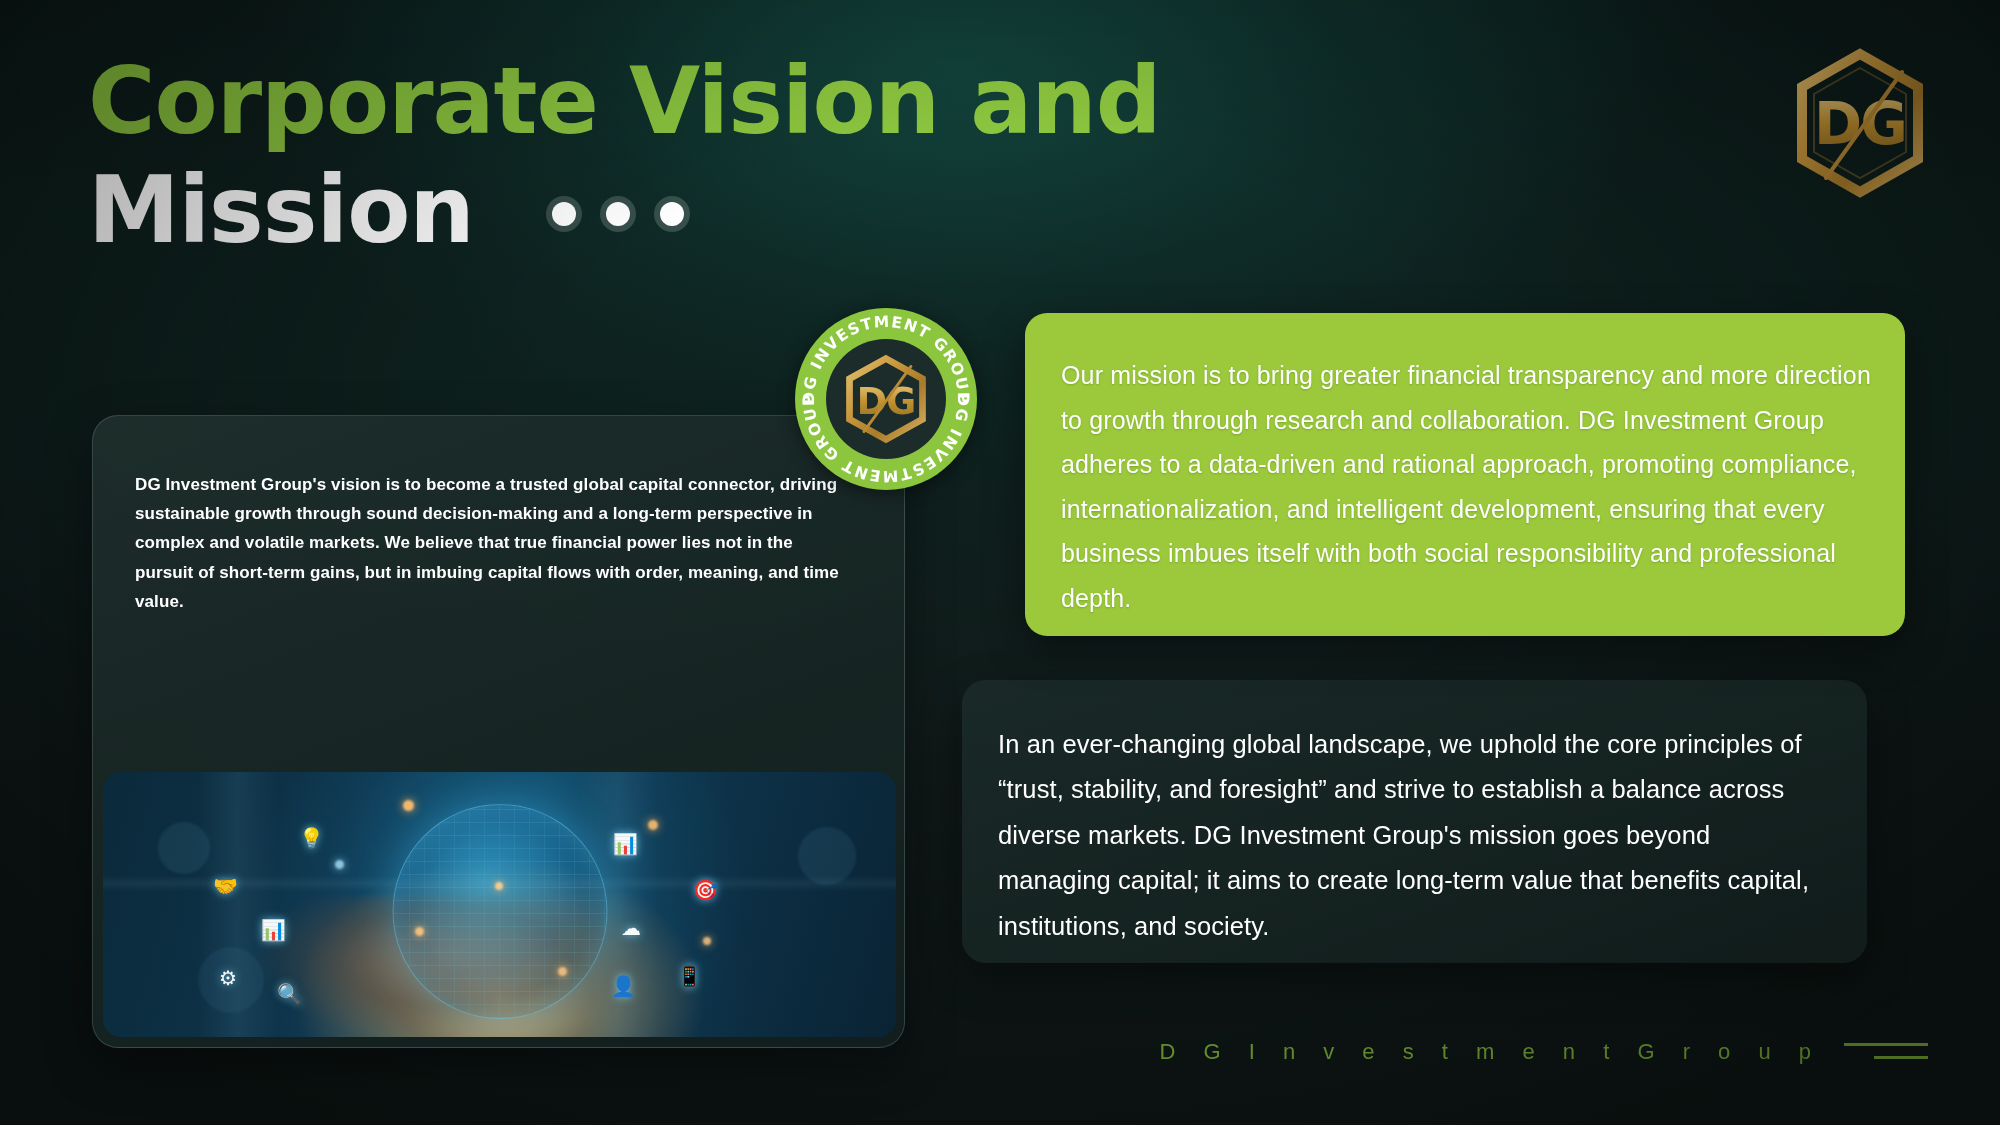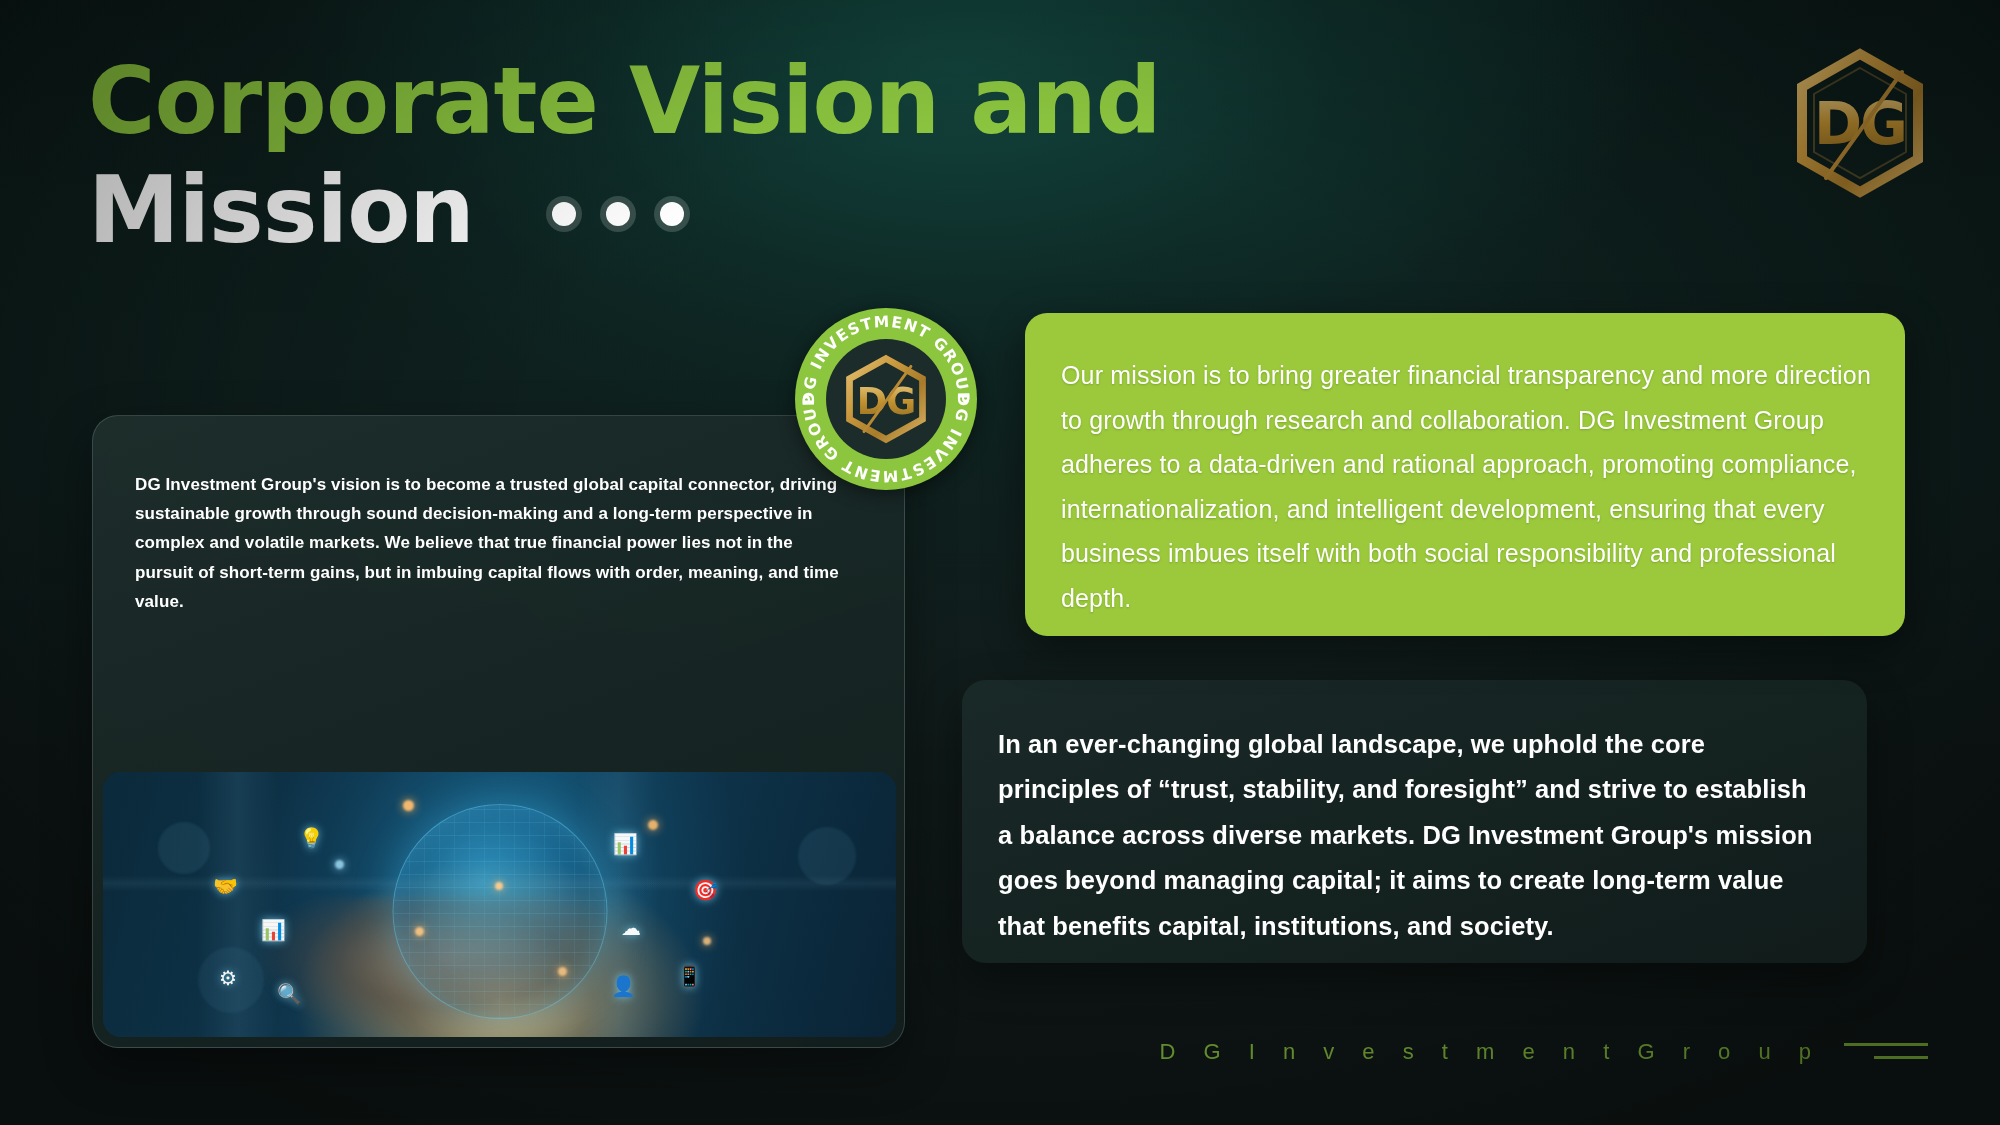--- a/index.html
+++ b/index.html
@@ -171,21 +171,21 @@
     border-radius:24px;
     background:linear-gradient(160deg, rgba(26,42,40,0.95) 0%, rgba(20,34,32,0.96) 60%, rgba(17,28,27,0.97) 100%);
     box-shadow:0 16px 42px rgba(0,0,0,0.40);
     z-index:3;
   }
   .principles-text {
     padding:42px 48px 0 36px;
     color:#ffffff;
     font-size:25.5px;
     line-height:1.78;
-    font-weight:700;
+    font-weight:400;
     letter-spacing:0.1px;
   }
 
   
   .footer {
     position:absolute;
     right:72px; bottom:60px;
     display:flex; align-items:center; gap:22px;
   }
   .footer-text {

